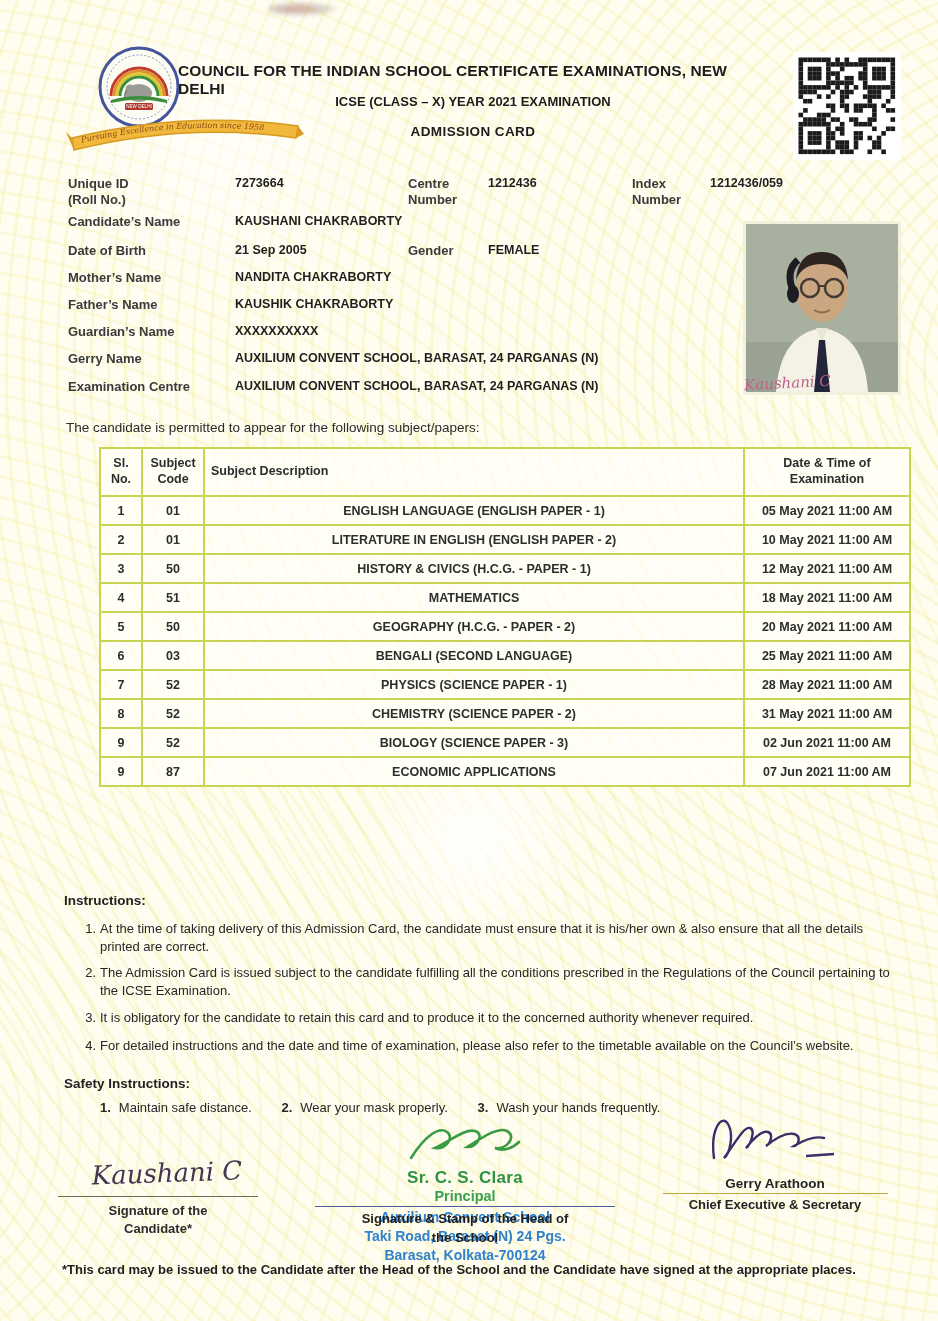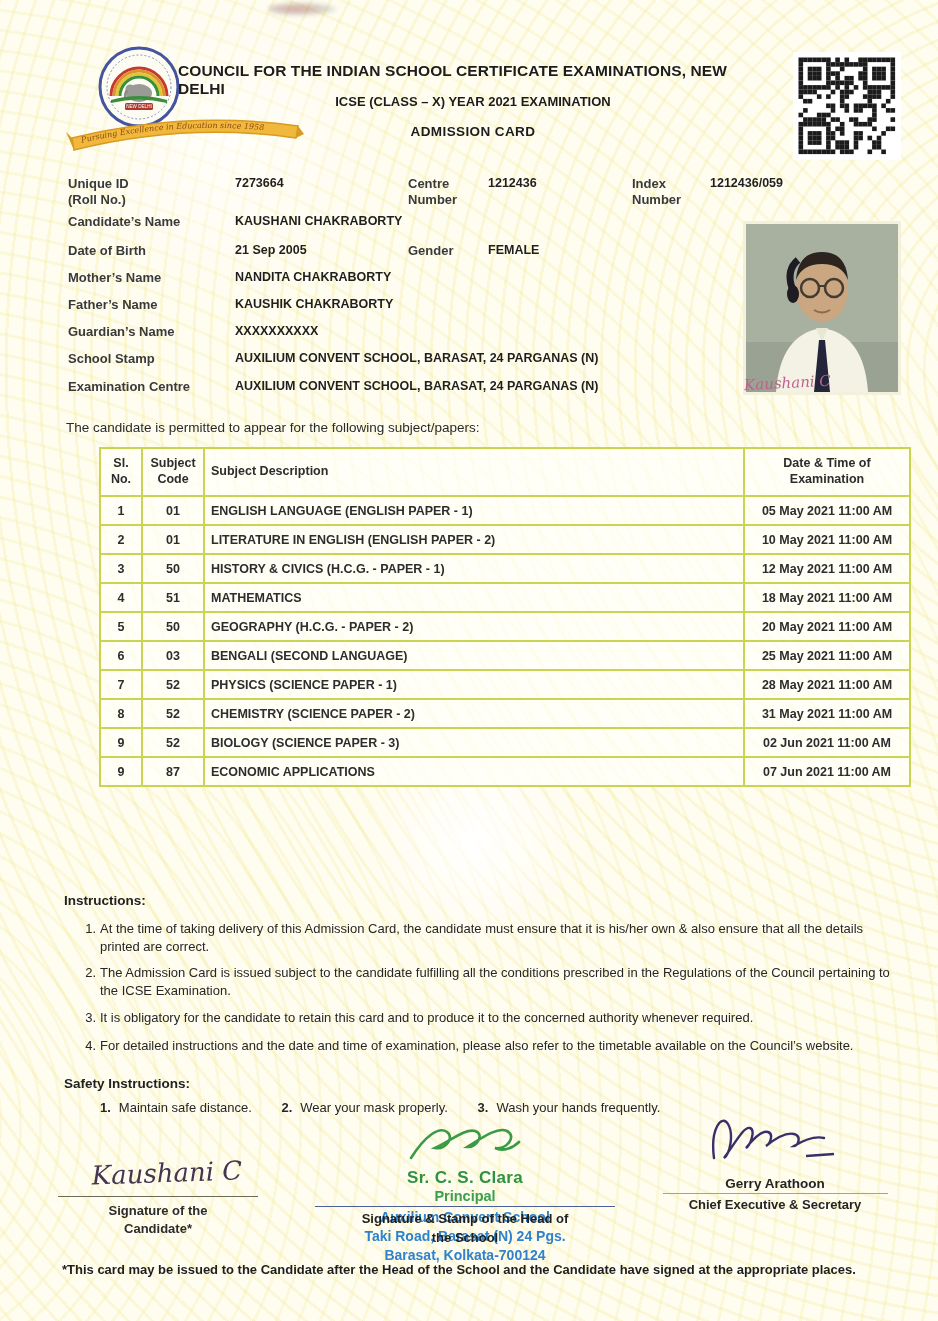--- a/index.html
+++ b/index.html
@@ -38,21 +38,21 @@
     font-size:15px;color:#bb6389;transform:rotate(-3deg);}
   
   .intro{left:66px;top:420px;font-size:13.5px;color:#2a2a2a;}
   table.subjects{position:absolute;left:68px;top:447px;border-collapse:collapse;table-layout:fixed;width:810px;margin-left:31px;}
   table.subjects th, table.subjects td{border:2px solid #c9d453;background:rgba(255,255,250,.72);
     font-size:12.5px;color:#2d2d2d;padding:0 6px;overflow:hidden;}
   table.subjects th{font-weight:bold;height:46px;line-height:1.25;}
   table.subjects td{font-weight:600;height:27px;}
   .th-desc{text-align:left;padding-left:10px;}
   .td-sl,.td-code{text-align:center;}
-  .td-desc{text-align:left;padding-left:10px;}
+  .td-desc{text-align:center;padding-left:10px;}
   .td-date{text-align:center;font-size:12.3px;}
   
   .sec-head{font-size:13.5px;font-weight:bold;color:#222;}
   .inst-item{position:absolute;left:100px;width:790px;font-size:13px;color:#262626;line-height:1.4;}
   .inst-num{position:absolute;left:-24px;width:20px;text-align:right;}
   .safety-line{left:100px;top:1100px;font-size:13px;color:#262626;}
   .safety-num{font-weight:600;margin-left:26px;}
   .safety-num:first-child{margin-left:0;}
   .safety-txt{margin-left:8px;}
   
@@ -366,21 +366,21 @@
   </div>
   <div class="drow" style="top:297px;">
     <span class="lbl c1">Father’s Name</span>
     <span class="val cv1" style="width:420px;">KAUSHIK CHAKRABORTY</span>
   </div>
   <div class="drow" style="top:324px;">
     <span class="lbl c1">Guardian’s Name</span>
     <span class="val cv1" style="width:420px;">XXXXXXXXXX</span>
   </div>
   <div class="drow" style="top:351px;">
-    <span class="lbl c1">School Stamp</span>
+    <span class="lbl c1">Gerry Name</span>
     <span class="val cv1" style="width:520px;">AUXILIUM CONVENT SCHOOL, BARASAT, 24 PARGANAS (N)</span>
   </div>
   <div class="drow" style="top:379px;">
     <span class="lbl c1">Examination Centre</span>
     <span class="val cv1" style="width:520px;">AUXILIUM CONVENT SCHOOL, BARASAT, 24 PARGANAS (N)</span>
   </div>
 
   <div class="abs photo">
     <svg width="152" height="168" viewBox="0 0 152 168">
       <rect width="152" height="168" fill="#a8b0a0"></rect>

